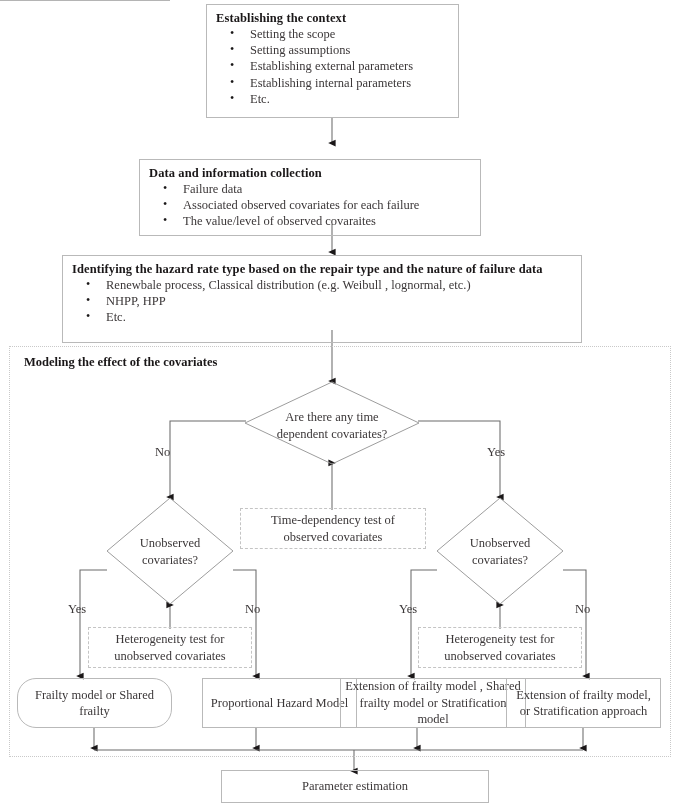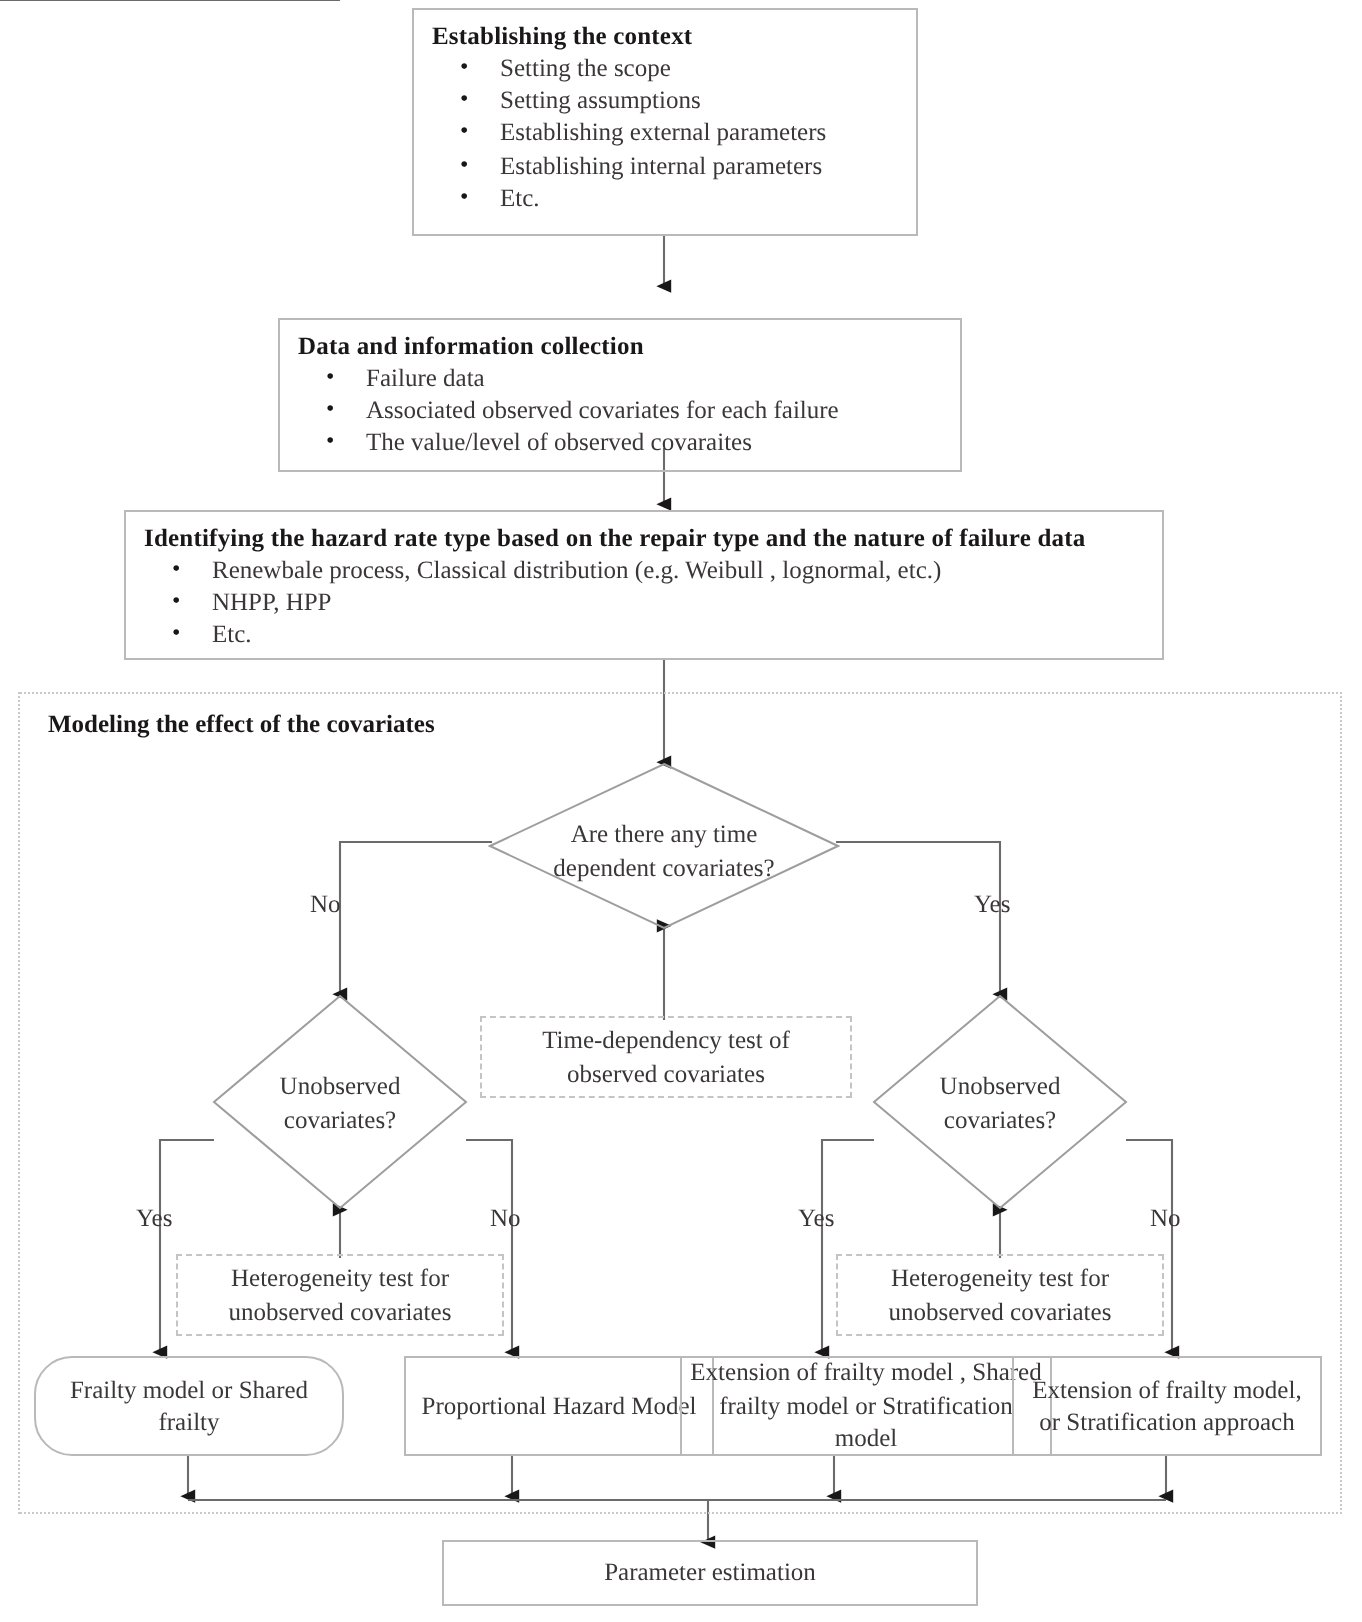--- a/index.html
+++ b/index.html
@@ -166,21 +166,21 @@
 
   <div class="node pad" style="left:139px;top:147px;width:342px;height:77px;margin-top:12px;">
     <div class="hdr">Data and information collection</div>
     <ul class="bul">
       <li>Failure data</li>
       <li>Associated observed covariates for each failure</li>
       <li>The value/level of observed covaraites</li>
     </ul>
   </div>
 
-  <div class="node pad" style="left:62px;top:255px;width:520px;height:75px;">
+  <div class="node pad" style="left:62px;top:255px;width:520px;height:88px;">
     <div class="hdr">Identifying the hazard rate type based on the repair type and the nature of failure data</div>
     <ul class="bul">
       <li>Renewbale process, Classical distribution (e.g. Weibull , lognormal, etc.)</li>
       <li>NHPP, HPP</li>
       <li>Etc.</li>
     </ul>
   </div>
 
   <div class="group-container" style="left:9px;top:346px;width:662px;height:411px;"></div>
 

